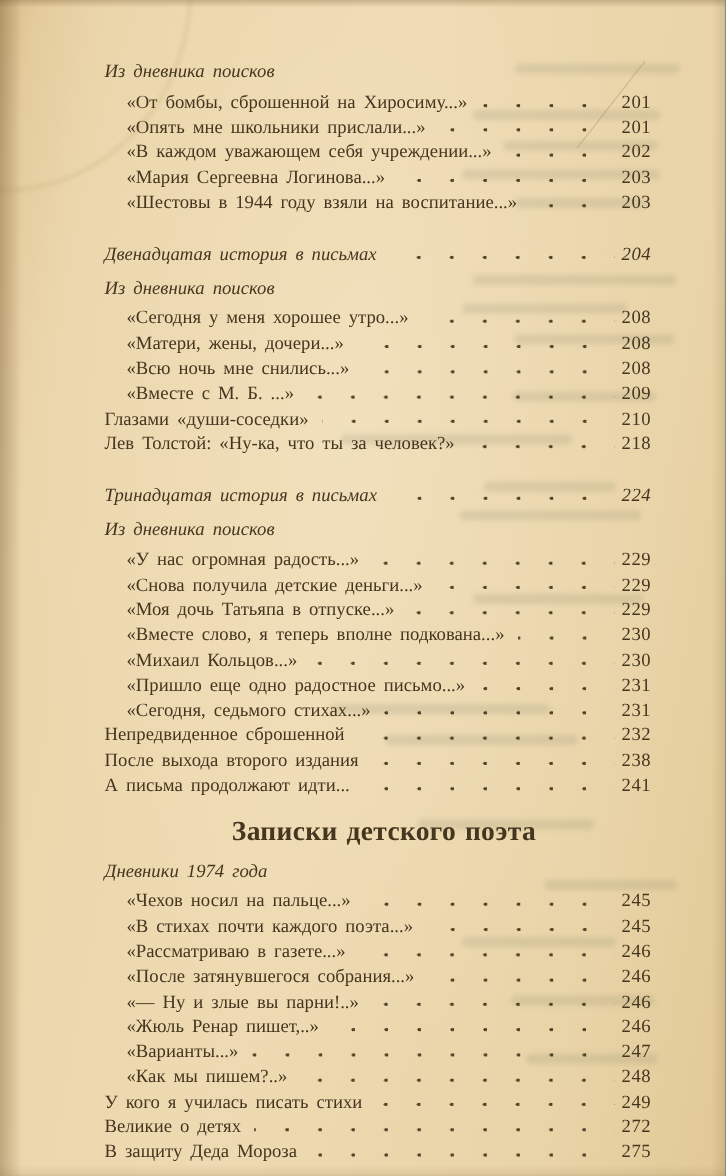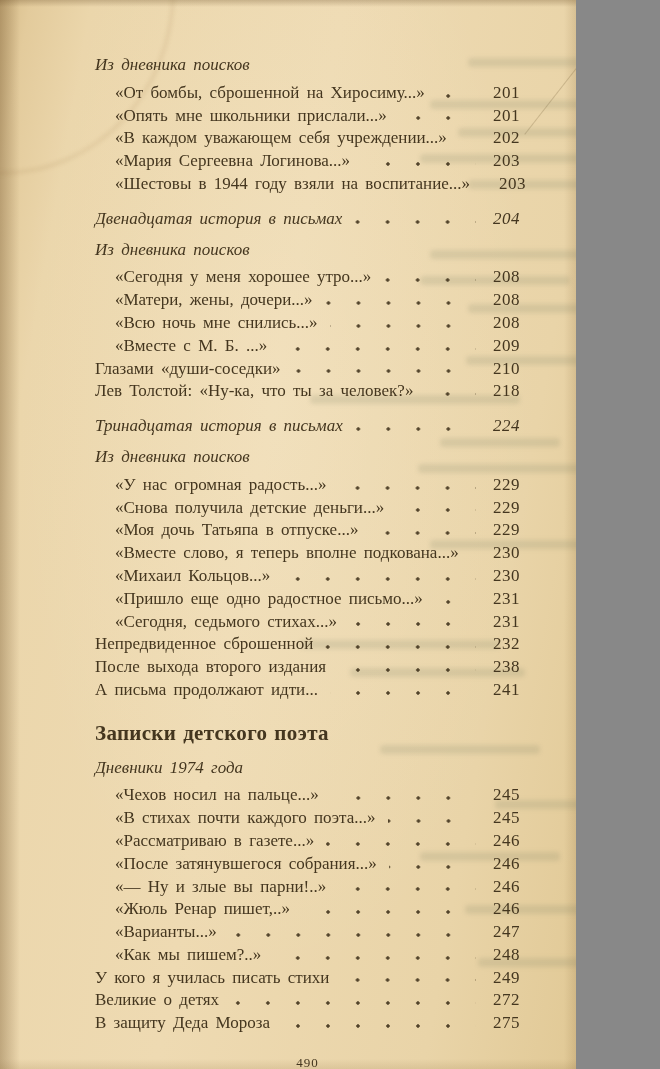--- a/index.html
+++ b/index.html
@@ -1,23 +1,22 @@
 <!DOCTYPE html>
 <html lang="ru"><head>
 <meta charset="utf-8">
 <style>
   html,body{margin:0;padding:0;background:#888;}
   .page{
-    position:relative;width:548px;height:1069px;overflow:hidden;
+    position:relative;width:659px;height:1069px;overflow:hidden;
     font-family:"Liberation Serif","DejaVu Serif",serif;
     color:#44361f;
     background:
       radial-gradient(ellipse at 48% 38%, rgba(255,248,230,.20), rgba(255,248,230,0) 62%),
       linear-gradient(100deg,#d6bc8a 0%,#e3cb9c 4%,#ebd6ab 12%,#eedab2 45%,#e9d4a8 80%,#e1c996 100%);
-    padding-left: 28px;
   }
   .edge-left{position:absolute;left:0;top:0;bottom:0;width:20px;
     background:linear-gradient(90deg,rgba(116,86,46,.38),rgba(116,86,46,0));}
   .edge-top{position:absolute;left:0;top:0;right:0;height:7px;
     background:linear-gradient(180deg,rgba(110,82,44,.30),rgba(110,82,44,0));}
   .edge-right{position:absolute;right:0;top:0;bottom:0;width:12px;
     background:linear-gradient(270deg,rgba(140,108,60,.20),rgba(140,108,60,0));}
   .edge-bottom{position:absolute;left:0;bottom:0;right:0;height:10px;
     background:linear-gradient(0deg,rgba(140,108,60,.16),rgba(140,108,60,0));}
   .crease{position:absolute;left:-170px;top:-190px;width:340px;height:360px;
@@ -25,27 +24,27 @@
   .scratch{position:absolute;left:555px;top:45px;width:1px;height:100px;
     background:rgba(120,96,56,.28);transform:rotate(38deg);filter:blur(.4px);}
   .ghost{position:absolute;height:9px;border-radius:4px;
     background:rgba(120,122,92,.17);filter:blur(2.2px);}
 
   .content{position:absolute;left:95px;right:56px;top:46px;}
   .row{display:flex;align-items:baseline;line-height:22.8px;font-size:17px;word-spacing:3px;}
   .row .title{white-space:nowrap;}
   .quote .title{padding-left:20px;}
   .section{font-style:italic;margin:8px 0 5px;}
-  .section-paged{font-style:italic;margin:12px 0 6px;}
-  .center-heading{justify-content:flex-start;font-weight:bold;font-size:21px;
+  .section-paged{font-style:italic;margin:24px 0 6px;}
+  .center-heading{justify-content:center;font-weight:bold;font-size:25px;
     margin:20px 0 12px;letter-spacing:.3px;word-spacing:1.5px;}
   .leader{flex:1 1 auto;align-self:flex-end;height:9px;margin:0 6px 4px 12px;
     background-image:radial-gradient(circle at 2px 4px, rgba(68,54,31,.92) 1.5px, rgba(68,54,31,0) 1.8px);
     background-size:30px 9px;background-repeat:repeat-x;background-position:right 0 bottom 0;}
-  .pagenum{min-width:38px;text-align:right;letter-spacing:.5px;}
+  .pagenum{min-width:38px;letter-spacing:.5px;}
   .folio{margin-top:20px;text-align:center;font-size:13px;letter-spacing:1px;}
 </style>
 </head>
 <body>
 
 <div class="page">
 
   <div class="edge-left"></div>
   <div class="edge-top"></div>
   <div class="edge-right"></div>

